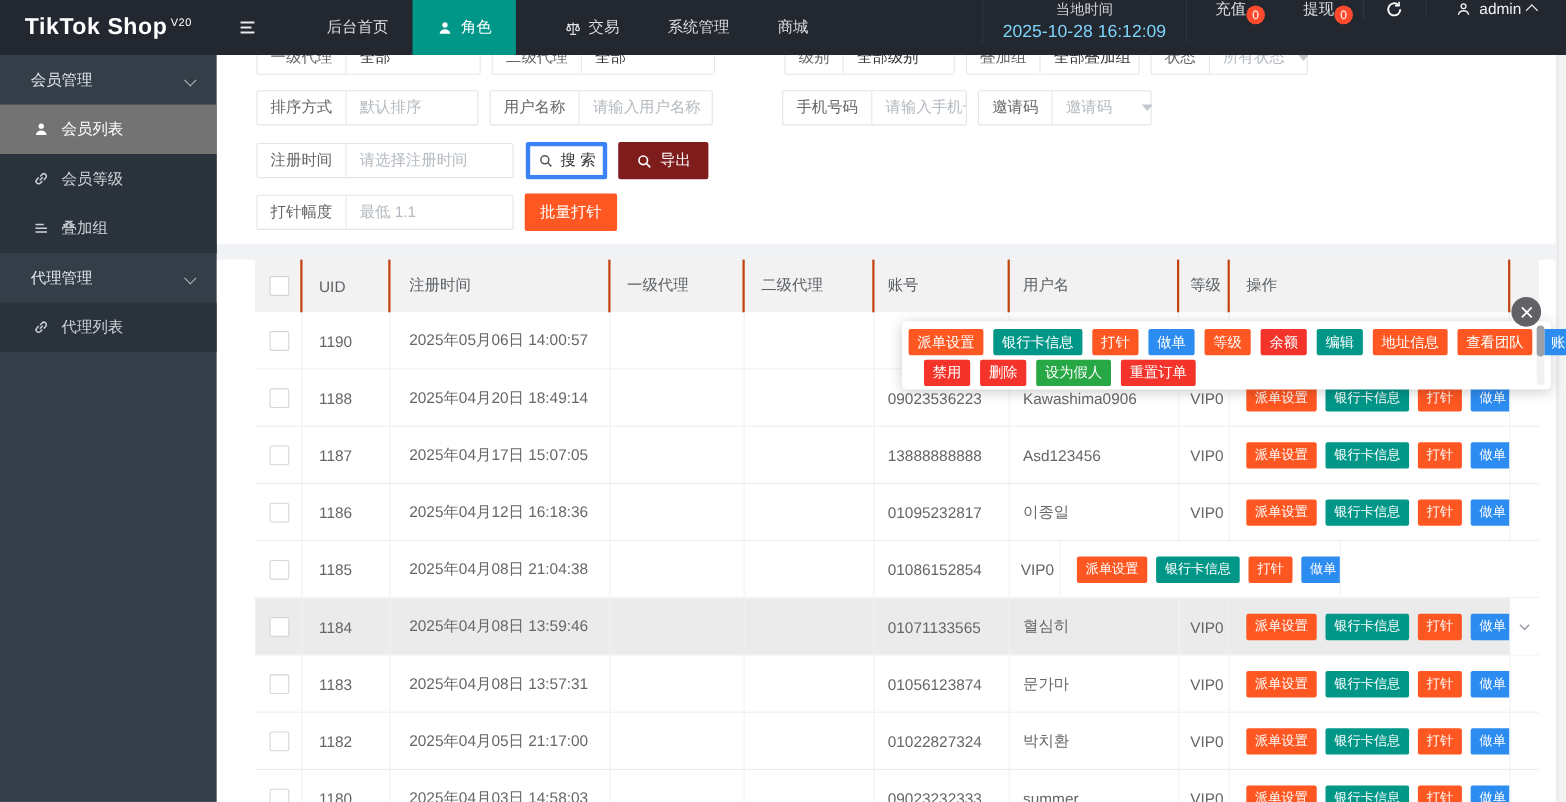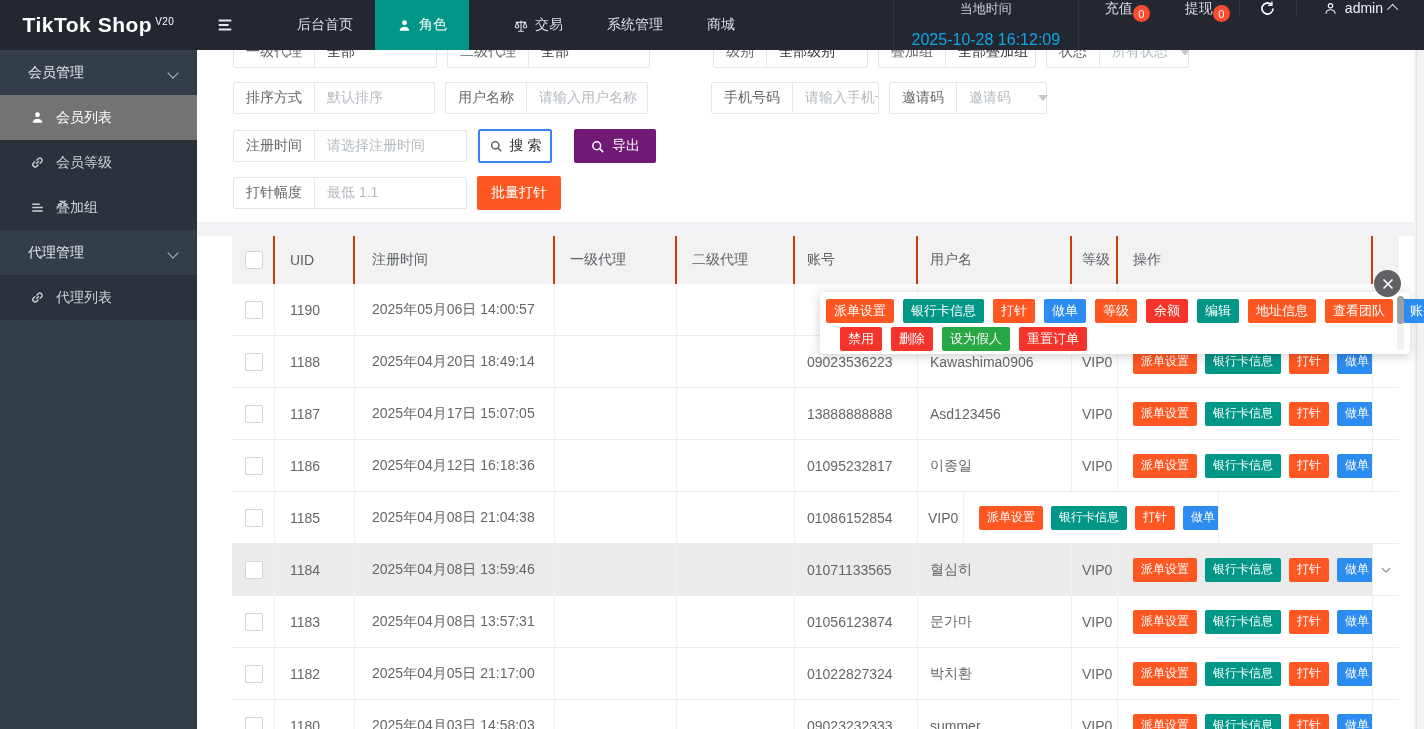--- a/index.html
+++ b/index.html
@@ -13,21 +13,21 @@
         font-size:21px;font-weight:bold;letter-spacing:.5px}
   .logo sup{font-size:10px;font-weight:normal;margin-left:3px;transform:translateY(-4px)}
   .nav-fold{width:56px;display:flex;align-items:center;justify-content:center;cursor:pointer;color:#e8ebee}
   .nav-item{padding:0 22px;display:flex;align-items:center;gap:7px;font-size:14px;cursor:pointer;white-space:nowrap}
   .nav-item.active{background:#009688;color:#fff}
   .nav-gap{width:22px}
   .nav-right{margin-left:auto;display:flex;align-items:flex-start}
   .time-block{width:172px;display:flex;flex-direction:column;justify-content:center;align-items:center;
               border-left:1px solid #31363f;border-right:1px solid #31363f;padding:0 6px}
   .time-label{font-size:13px;color:#cfd3d8}
-  .time-value{font-size:16px;color:#0ea5e9;margin-top:13px}
+  .time-value{font-size:16px;color:#7dd3fc;margin-top:3px}
   .badge-item{position:relative;display:flex;align-items:center;padding:0 26px;font-size:14px;cursor:pointer}
   .badge{position:absolute;top:5px;right:9px;min-width:17px;height:17px;border-radius:9px;background:#ff4a2d;
          color:#fff;font-size:11px;display:flex;align-items:center;justify-content:center;padding:0 4px;box-sizing:border-box}
   .refresh-block{width:56px;display:flex;align-items:center;justify-content:center;
                  border-left:1px solid #31363f;cursor:pointer;color:#fff}
   .admin-block{display:flex;align-items:center;gap:7px;padding:0 26px;border-left:1px solid #31363f;
                font-size:14px;color:#f0f2f4;cursor:pointer}
   .chev{display:inline-block;width:7px;height:7px;border-right:1.6px solid currentColor;
         border-bottom:1.6px solid currentColor;transform:rotate(45deg)}
   .chev.up{transform:rotate(-135deg) translateY(-2px)}
@@ -56,22 +56,22 @@
   .fg-field{position:relative;display:flex;align-items:center;padding:0 24px 0 12px;font-size:14px;color:#333;
             flex:1;white-space:nowrap;overflow:hidden}
   .fg-field.muted{color:#b4bac0}
   .caret{position:absolute;right:9px;top:13px;width:0;height:0;border-left:5px solid transparent;
          border-right:5px solid transparent;border-top:6px solid #c4c8ce}
   .w204{width:204px}.w203{width:203px}.w155{width:155px}.w158{width:158px}.w143{width:143px}
   .w202{width:202px}.w168{width:168px}.w234{width:234px}
   .gap63{margin-right:63px}
   .btn{display:flex;align-items:center;justify-content:center;gap:7px;height:34px;border-radius:2px;
        font-size:14px;cursor:pointer;box-sizing:border-box;white-space:nowrap}
-  .btn-search{width:74px;border:2px solid #3b82f6;background:#fff;color:#333;margin-left:11px}
-  .btn-export{width:82px;background:#701a75;color:#fff;margin-left:22px}
+  .btn-search{width:74px;border:4px solid #3b82f6;background:#fff;color:#333;margin-left:11px}
+  .btn-export{width:82px;background:#7f1d1d;color:#fff;margin-left:10px}
   .btn-batch{padding:0 14px;background:#ff5722;color:#fff;margin-left:10px}
   
   .tbl{position:absolute;left:35px;top:0;width:1167px;font-size:14px;color:#666}
   .thead{display:flex;height:48px;background:#f2f2f2;align-items:center;color:#5c6166}
   .thead>div{height:100%;display:flex;align-items:center;box-sizing:border-box;border-right:2px solid #c2410c}
   .thead>div:last-child{border-right:none}
   .trow{display:flex;height:51px;align-items:center;border-bottom:1px solid #ececec;background:#fff}
   .trow>div{height:100%;display:flex;align-items:center;box-sizing:border-box;border-right:1px solid #f1f1f2;overflow:hidden}
   .trow.hl>div{background:#ebebeb}
   .trow.hl>.c-ex{background:#fff}

